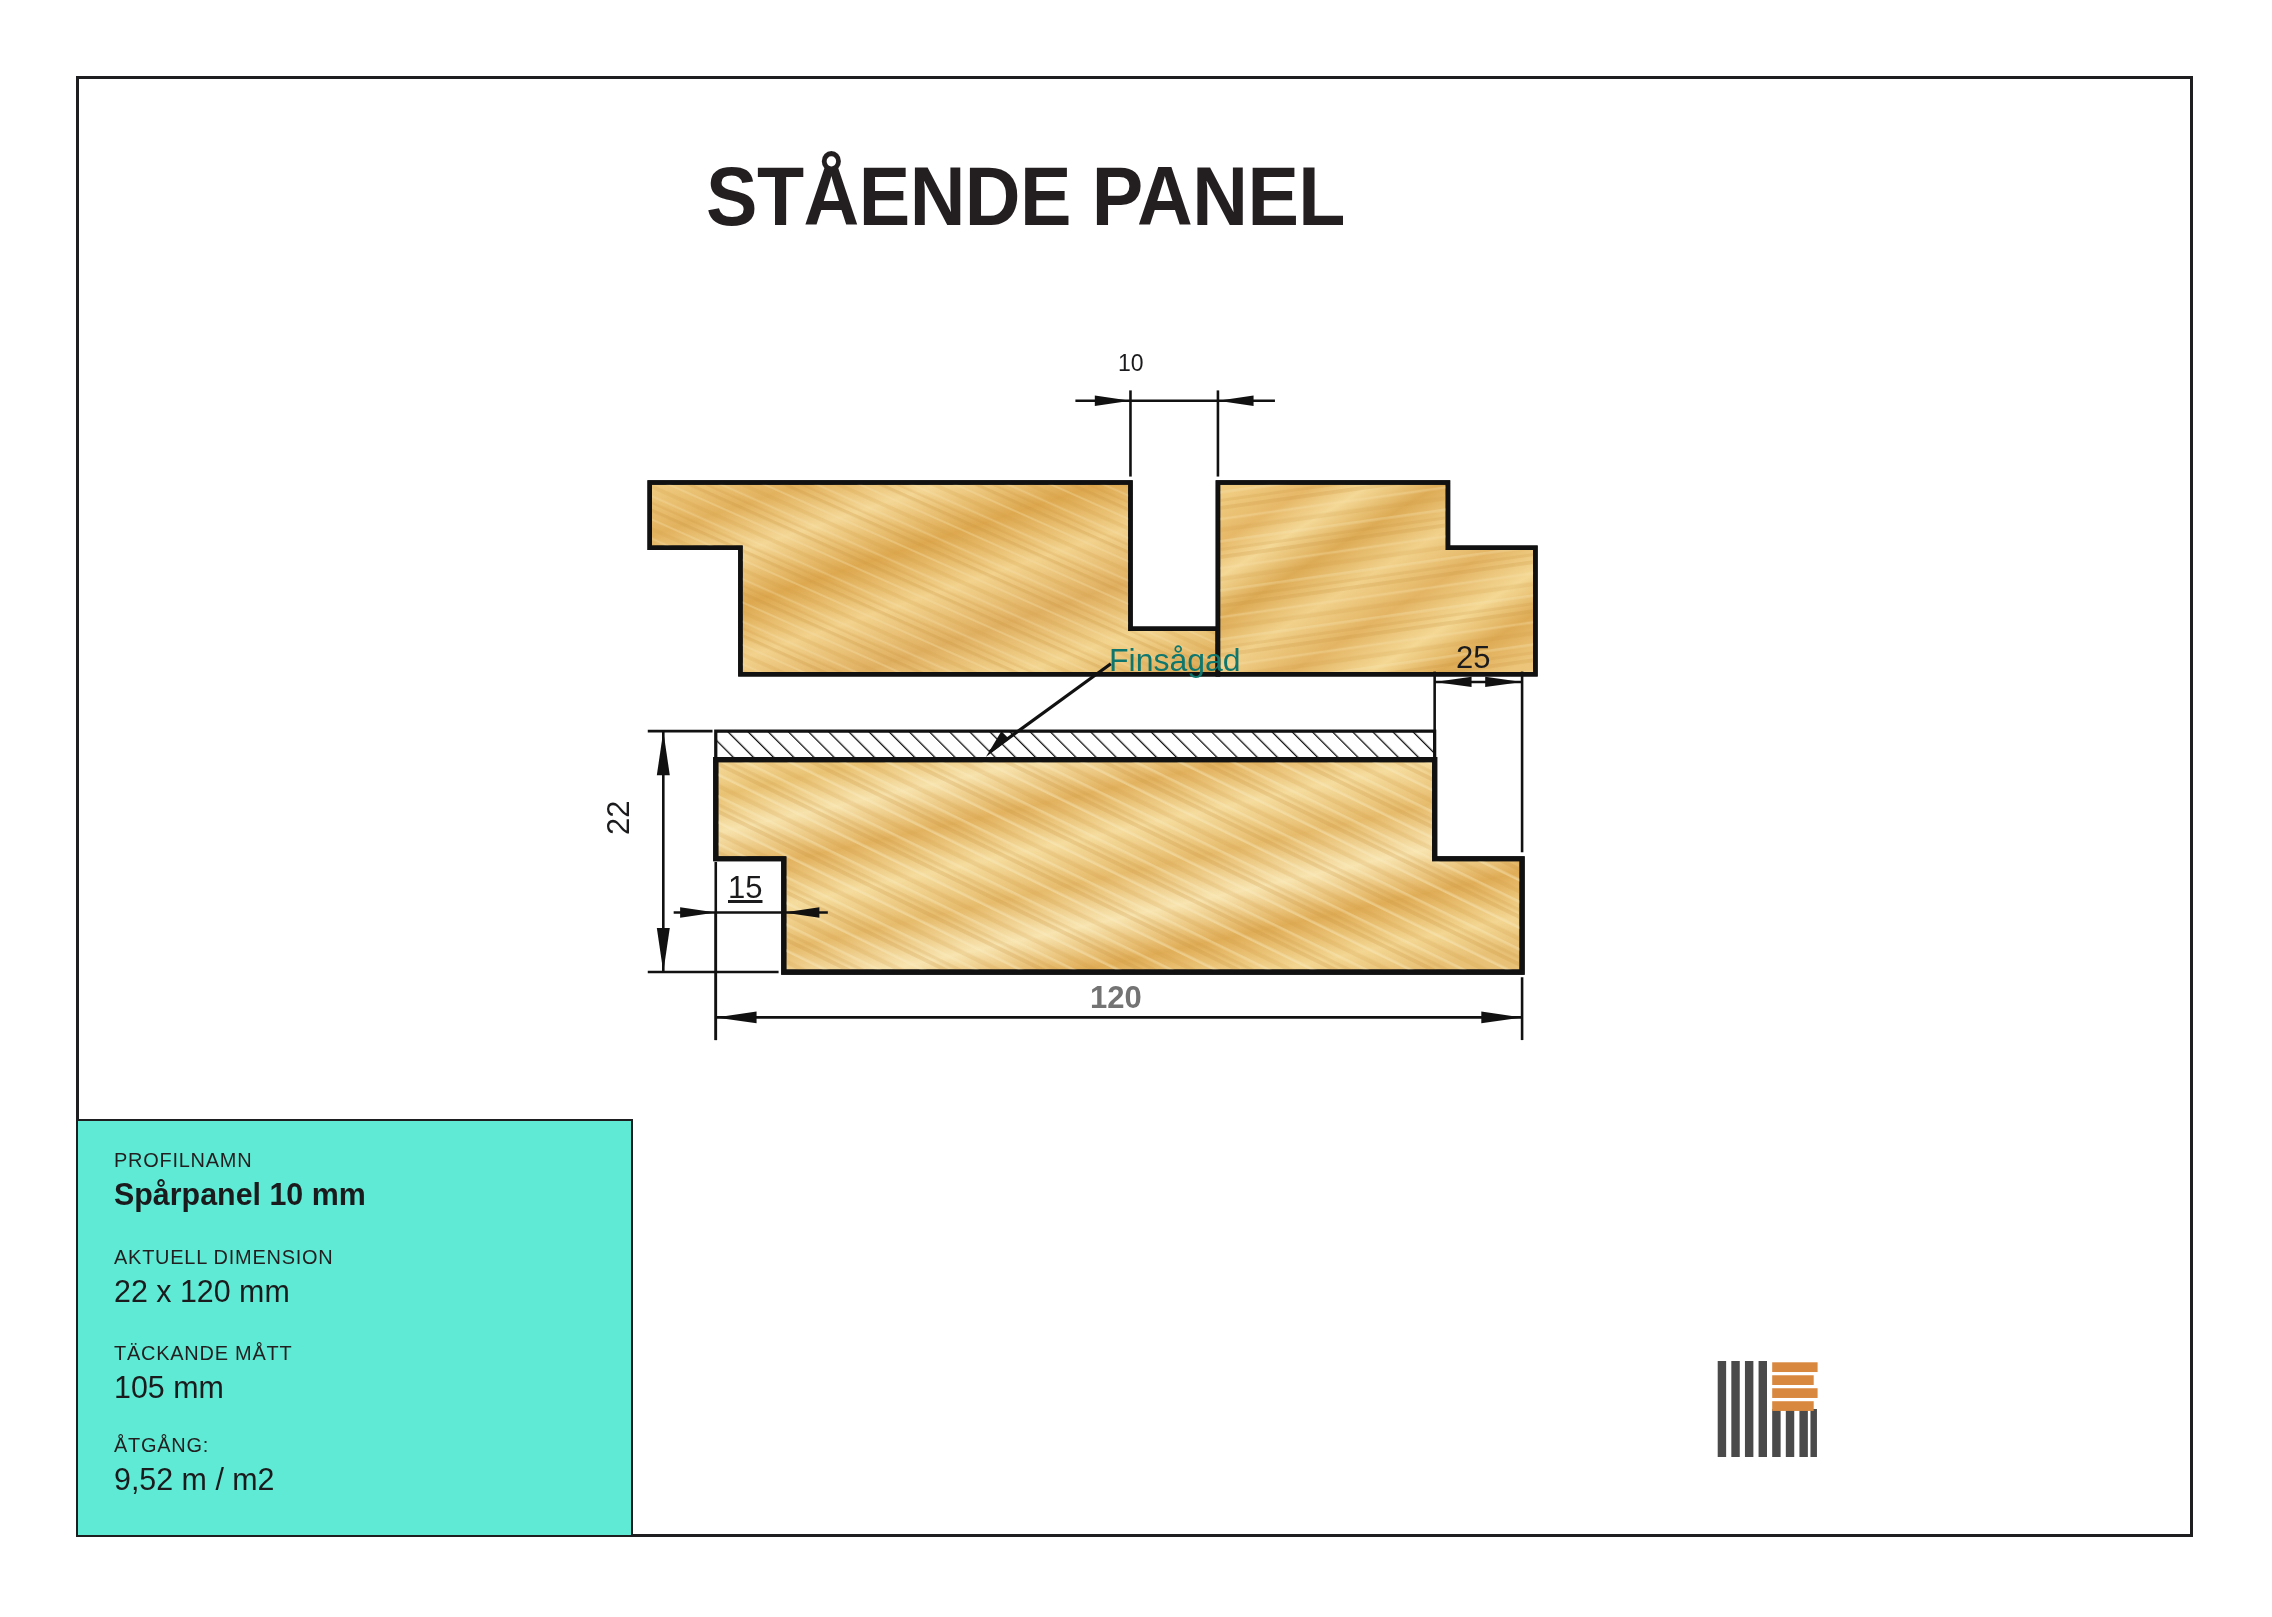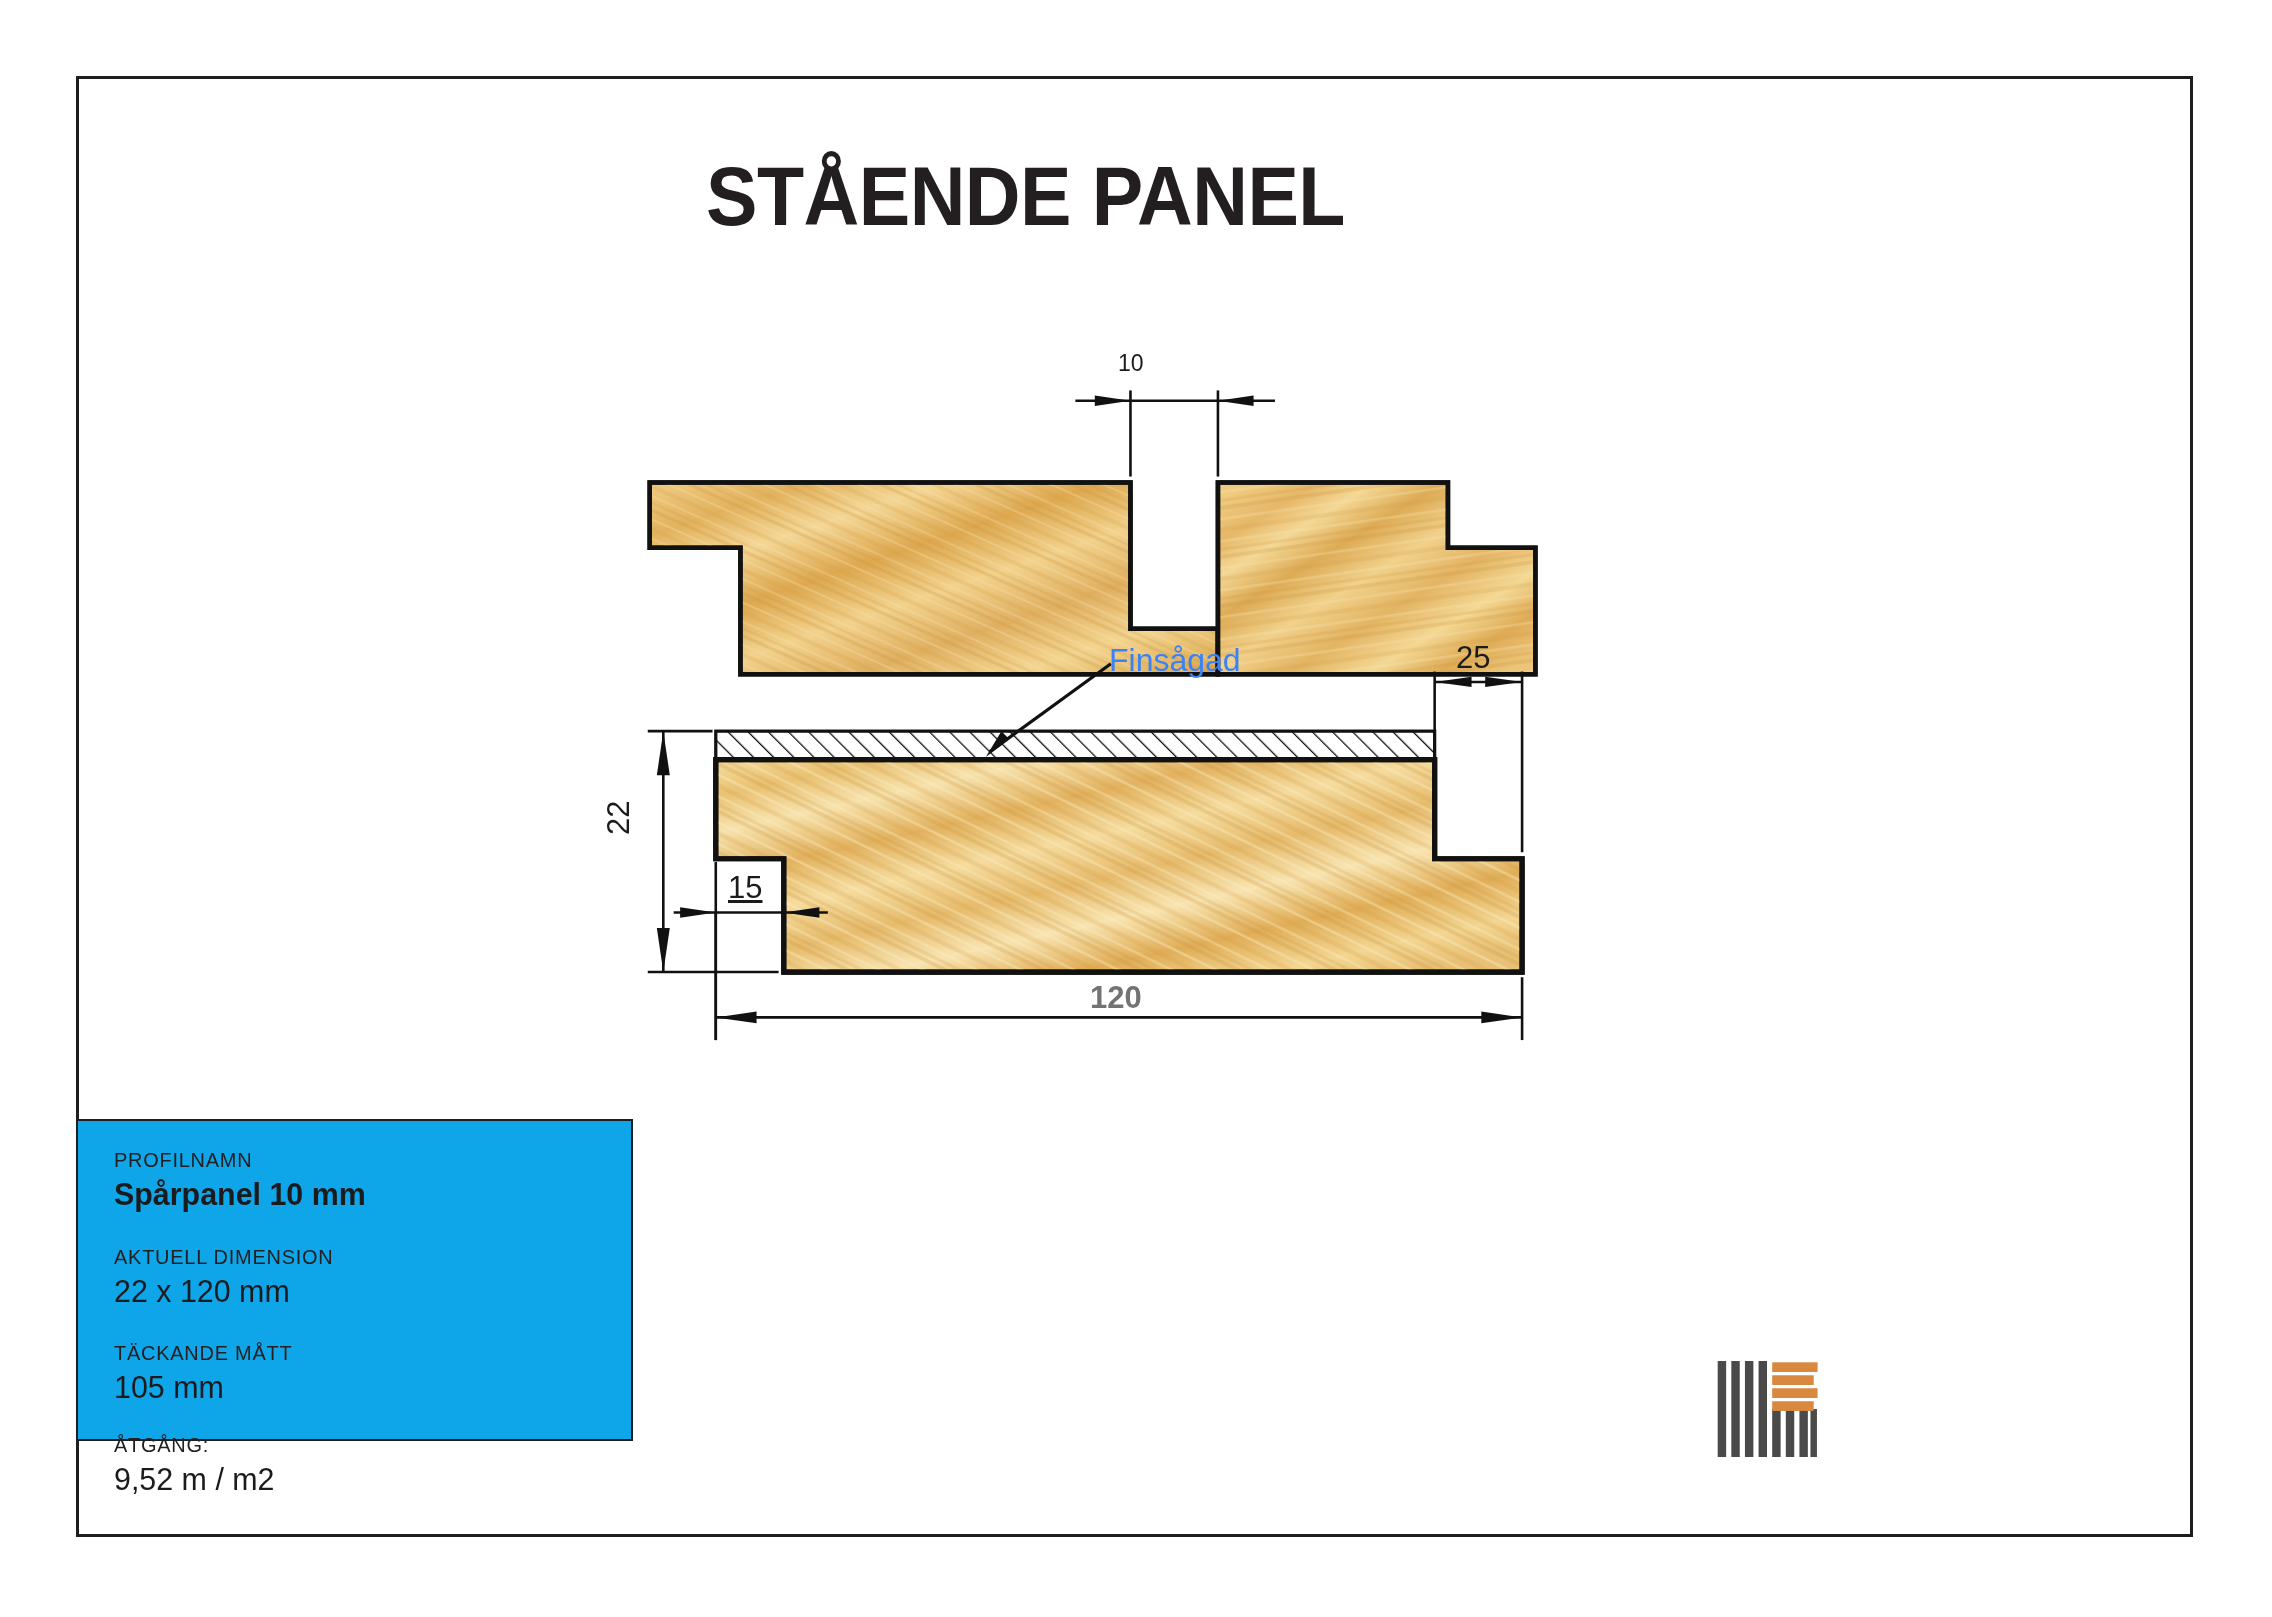--- a/index.html
+++ b/index.html
@@ -48,24 +48,24 @@
     overflow: visible;
   }
   .draw-canvas svg { display: block; overflow: visible; }
 
   
   #info-box {
     position: absolute;
     left: 76px;
     top: 1119px;
     width: 557px;
-    height: 322px;
+    height: 418px;
     border: 2.6px solid #1e1e21;
     box-sizing: border-box;
-    background: #0ea5e9;
+    background: #5eead4;
   }
   .info-group { position: absolute; left: 36px; }
   .info-label {
     font-size: 21px;
     color: #231f20;
     letter-spacing: 0.8px;
     font-weight: 400;
     white-space: nowrap;
     font-family: "Liberation Sans", sans-serif;
     transform: scaleX(0.95);
@@ -313,21 +313,21 @@
 
     <g stroke="#111111" stroke-width="4" fill="none">
       <line x1="1450" y1="508" x2="1450" y2="605"></line>
       <line x1="205" y1="408" x2="205" y2="605"></line>
       <line x1="205" y1="570" x2="1450" y2="570"></line>
     </g>
     <polygon points="205,570 268,561 268,579" fill="#111111"></polygon>
     <polygon points="1450,570 1387,561 1387,579" fill="#111111"></polygon>
   </svg>
 
-  <div style="position:absolute; left:526px; top:-6.5px; font-size:32px; color:#3b82f6; white-space:nowrap; font-family:'Liberation Sans',sans-serif;">Finsågad</div>
+  <div style="position:absolute; left:526px; top:-6.5px; font-size:32px; color:#0f766e; white-space:nowrap; font-family:'Liberation Sans',sans-serif;">Finsågad</div>
 
   <div style="position:absolute; left:18px; top:187px; font-size:31px; color:#1b1b1d;
               transform: rotate(-90deg); transform-origin: left top; white-space:nowrap; font-family:'Liberation Sans',sans-serif;">22</div>
 
   <div style="position:absolute; left:145px; top:222px; font-size:31px; color:#1b1b1d; font-family:'Liberation Sans',sans-serif;text-decoration:underline;">15</div>
 
   <div style="position:absolute; left:873px; top:-7.8px; font-size:31px; color:#1b1b1d; font-family:'Liberation Sans',sans-serif;">25</div>
 
   <div style="position:absolute; left:507px; top:332px; font-size:31px; color:#737373; font-family:'Liberation Sans',sans-serif;font-weight:bold;">120</div>
 </div>

